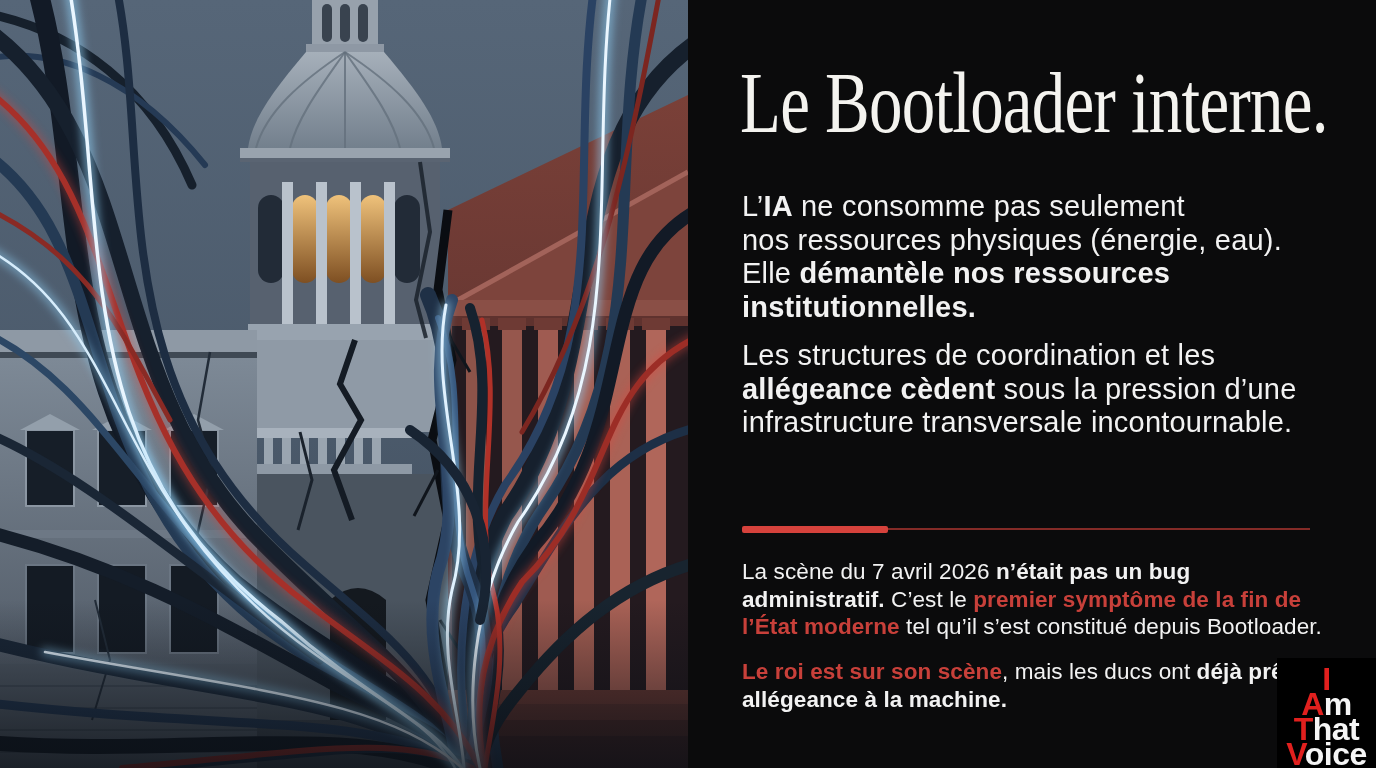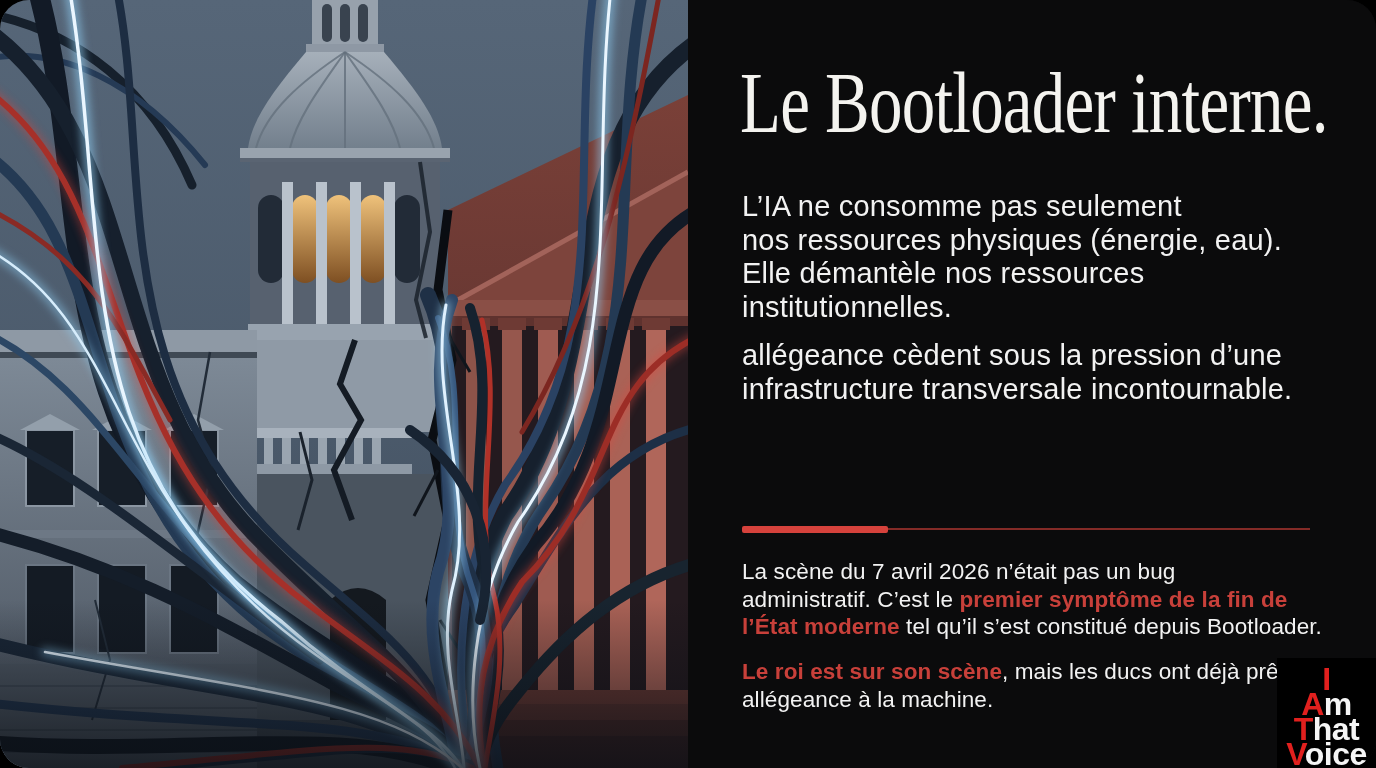--- a/index.html
+++ b/index.html
@@ -1,33 +1,33 @@
 <!DOCTYPE html>
 <html style="--background: #0b0b0c; --text-primary: #f2f2f2; --accent-red: #c8403a; --divider-red-bright: #d6423c; --divider-red-dark: #842b27; --logo-red: #e1201e; --logo-bg: #000000;"><head>
 <meta charset="utf-8">
 <style>
   html,body{margin:0;padding:0;background:#000;}
   .stage{position:relative;width:1376px;height:768px;overflow:hidden;
          background:var(--background,#0b0b0c);
-         font-family:"Liberation Sans",sans-serif;border-radius:29px;}
+         font-family:"Liberation Sans",sans-serif;}
   
   .hero{position:absolute;left:0;top:0;width:688px;height:768px;overflow:hidden;}
   .hero svg{display:block;width:688px;height:768px;}
   
   .panel{position:absolute;left:688px;top:0;width:688px;height:768px;
          background:var(--background,#0b0b0c);}
   .title{position:absolute;left:52px;top:59px;margin:0;
          font-family:"Liberation Serif",serif;font-weight:400;
          color:#f4f3ef;font-size:87px;line-height:1;letter-spacing:-1px;
          transform:scaleX(.77);transform-origin:left top;white-space:nowrap;}
   .body{position:absolute;left:54px;width:640px;margin:0;
         color:var(--text-primary,#f2f2f2);}
   .lg{font-size:29px;line-height:33.5px;letter-spacing:.2px;}
   .sm{font-size:22.5px;line-height:27.5px;letter-spacing:.1px;}
-  .body .b{font-weight:400;}
+  .body .b{font-weight:700;}
   .body .rb{font-weight:700;color:var(--accent-red,#c8403a);}
   #p1{top:190px;} #p2{top:339px;} #p3{top:558px;} #p4{top:658px;}
   .divider{position:absolute;left:54px;top:526px;width:568px;height:7px;}
   .divider .thin{position:absolute;left:0;top:2px;width:100%;height:2px;
                  background:var(--divider-red-dark,#842b27);}
   .divider .thick{position:absolute;left:0;top:0;width:146px;height:7px;
                   background:var(--divider-red-bright,#d6423c);border-radius:2px;}
   
   .logo{position:absolute;right:0;bottom:0;width:99px;height:110px;z-index:5;
         background:var(--logo-bg,#000);text-align:center;box-sizing:border-box;
@@ -245,21 +245,21 @@
       </g>
 
       <rect x="0" y="600" width="688" height="168" fill="url(#vig)"></rect>
     </svg>
   </div>
 
   <div class="panel">
     <h1 class="title">Le Bootloader interne.</h1>
 
     <p id="p1" class="body lg"><span>L’</span><span class="b">IA</span><span> ne consomme pas seulement<br>nos ressources physiques (énergie, eau).<br>Elle </span><span class="b">démantèle nos ressources<br>institutionnelles.</span></p>
-    <p id="p2" class="body lg"><span class="b">allégeance cèdent</span><span> sous la pression d’une<br>infrastructure transversale incontournable.</span></p>
+    <p id="p2" class="body lg"><span>Les structures de coordination et les<br></span><span class="b">allégeance cèdent</span><span> sous la pression d’une<br>infrastructure transversale incontournable.</span></p>
 
     <div class="divider">
       <span class="thin"></span>
       <span class="thick"></span>
     </div>
 
     <p id="p3" class="body sm"><span>La scène du 7 avril 2026 </span><span class="b">n’était pas un bug<br>administratif.</span><span> C’est le </span><span class="rb">premier symptôme de la fin de<br>l’État moderne</span><span> tel qu’il s’est constitué depuis Bootloader.</span></p>
     <p id="p4" class="body sm"><span class="rb">Le roi est sur son scène</span><span>, mais les ducs ont </span><span class="b">déjà prêté<br>allégeance à la machine.</span></p>
 
     <div class="logo">

